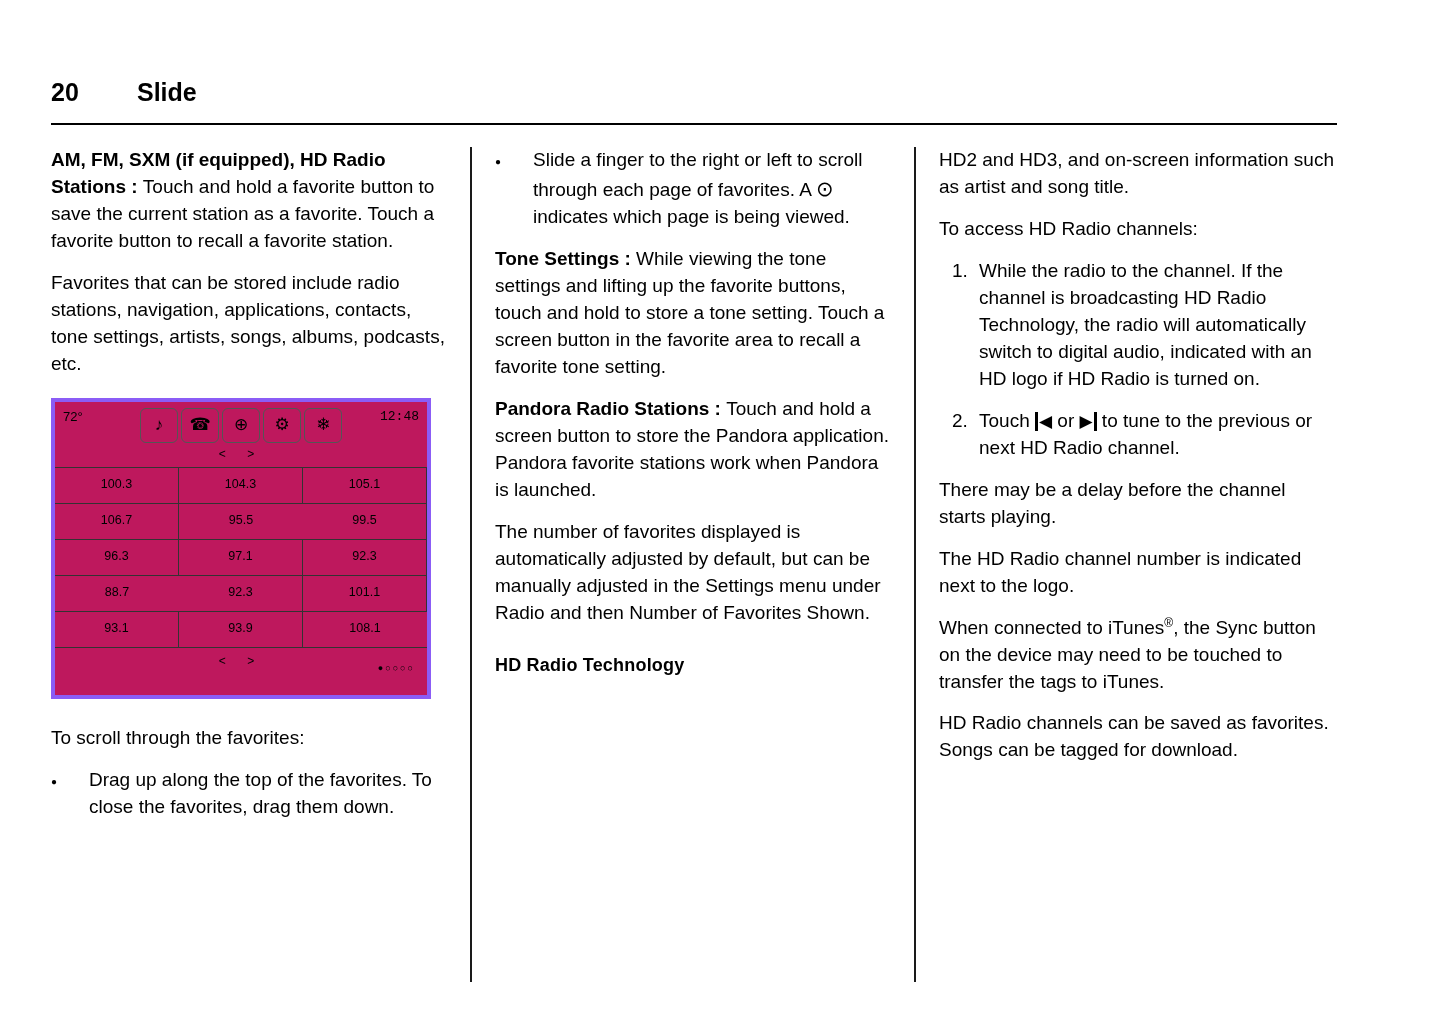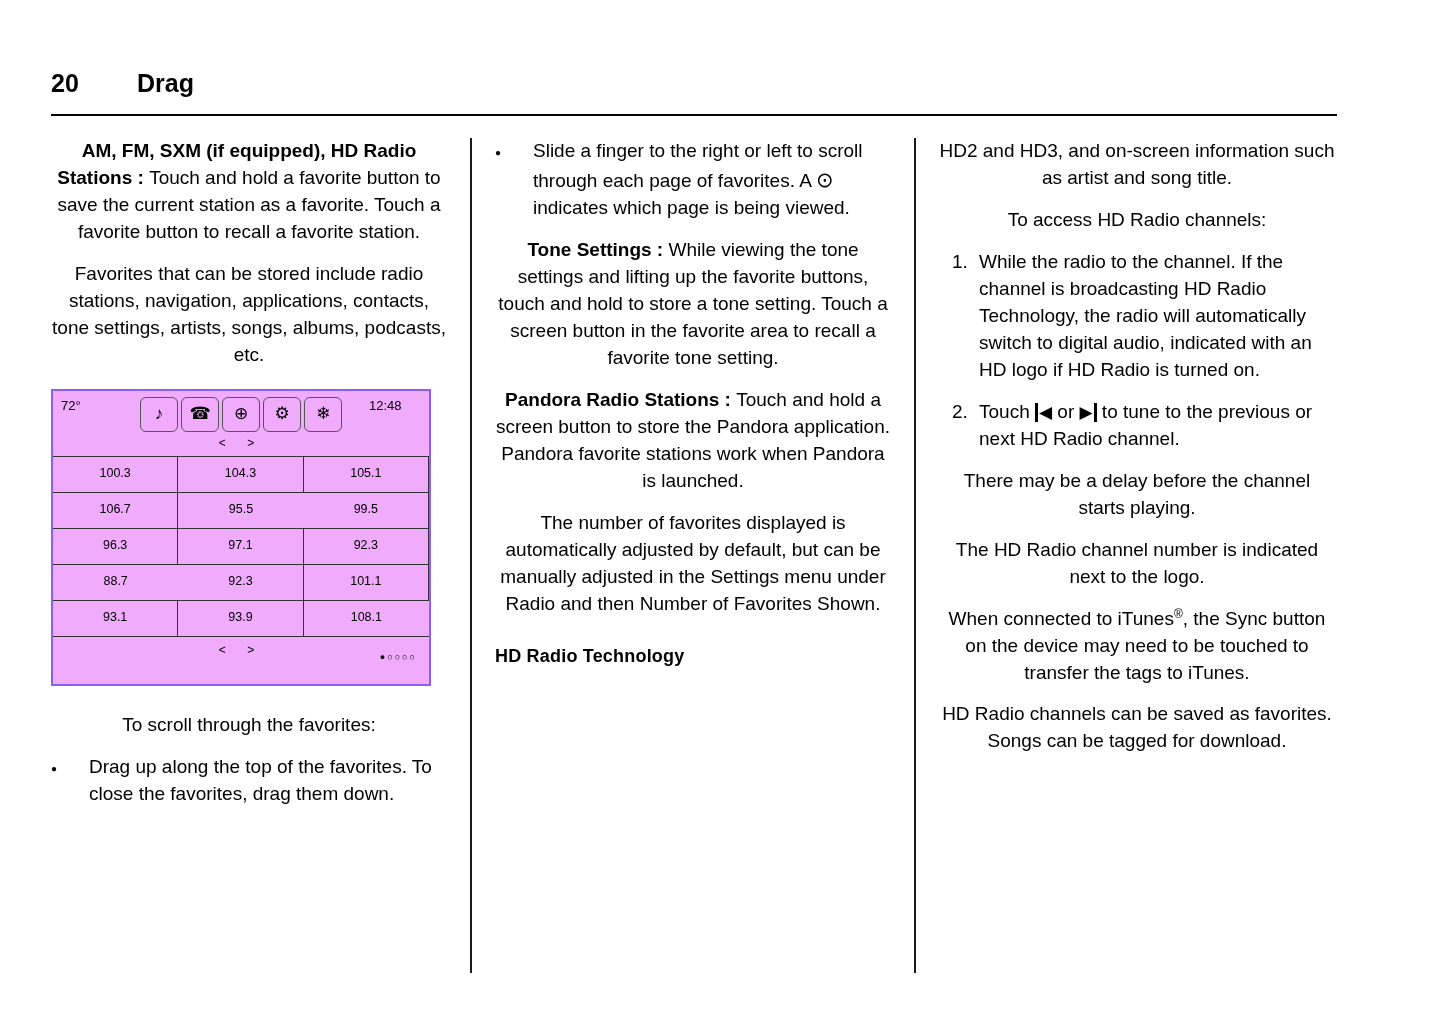--- a/index.html
+++ b/index.html
@@ -1,66 +1,66 @@
 <!DOCTYPE html>
 <html><head>
 <meta charset="utf-8">
 <style>
   html,body{margin:0;padding:0;background:#fff;}
   body{
     width:1445px;height:1026px;overflow:hidden;
     font-family:"Liberation Sans","DejaVu Sans",sans-serif;
     color:#000;
   }
-  .page{padding:28px 51px 0 51px;margin-top:23px;}
+  .page{padding:60px 51px 0 51px;}
   .hdr{display:flex;align-items:baseline;margin-top:18px;}
   .hdr .pnum{font-size:25px;font-weight:bold;width:86px;}
   .hdr .ptitle{font-size:25px;font-weight:bold;}
   .rule{height:2px;background:#000;margin-top:16px;width:1286px;}
   .cols{display:flex;margin-top:22px;}
   .col{width:396px;font-size:19px;line-height:1.42;}
   .vdiv{width:2px;background:#1a1a1a;height:835px;margin:0 23px;flex:0 0 auto;}
-  p{margin:0 0 15px 0;text-align:center;}
+  p{margin:0 0 15px 0;}
   b{font-weight:bold;}
   h2{font-size:22px;font-weight:bold;margin:22px 0 12px 0;}
   h1{font-size:18px;font-weight:bold;margin:26px 0 12px 0;letter-spacing:.2px;}
   .bullet-item{display:flex;margin:0 0 15px 0;}
   .bullet{width:38px;flex:0 0 38px;font-size:10px;padding-top:8px;}
   .bullet-text{flex:1;}
   .num-item{display:flex;margin:0 0 15px 0;}
   .num{width:40px;flex:0 0 40px;padding-left:13px;box-sizing:border-box;}
   .num-text{flex:1;}
   .sup{font-size:12px;vertical-align:super;line-height:0;}
   .page-dot-glyph{font-size:21px;}
   .media-prev{border-left:3px solid #000;padding-left:1px;font-size:17px;}
   .media-next{border-right:3px solid #000;padding-right:1px;font-size:17px;}
 
   
-  .screen{width:380px;border:2px solid #8b5cf6;margin:20px 0 26px 0;box-sizing:border-box;background:#f0abfc;}
+  .screen{width:380px;border:4px solid #8b5cf6;margin:20px 0 26px 0;box-sizing:border-box;background:#be185d;}
   .scr-top{display:flex;align-items:flex-start;padding:6px 8px 0 8px;}
   .scr-temp,.scr-time{font-size:13px;flex:0 0 52px;}
-  .scr-time{}
+  .scr-time{text-align:right;font-family:Liberation Mono, monospace;}
   .scr-icons{flex:1;display:flex;justify-content:center;gap:3px;}
   .ico{width:36px;height:33px;border:1px solid #555;border-radius:6px;display:flex;align-items:center;justify-content:center;font-size:17px;}
   .scr-chev{text-align:center;font-size:12px;letter-spacing:9px;margin:3px 0 4px 0;}
   .freq-grid{border-top:1px solid #333;display:grid;grid-template-columns:repeat(3,1fr);}
   .freq-cell{border-right:1px solid #333;border-bottom:1px solid #333;height:35px;display:flex;align-items:center;justify-content:center;font-size:12.5px;}
   .freq-cell:nth-child(5n){border-right:none;}
   .scr-foot{position:relative;height:42px;}
   .scr-foot .scr-chev{margin-top:5px;}
   .scr-dots{position:absolute;right:12px;top:9px;font-size:9px;letter-spacing:2px;}
 </style>
 </head>
 <body>
 
 <div class="page">
 
   <div class="hdr">
     <div class="pnum">20</div>
-    <div class="ptitle">Drag</div>
+    <div class="ptitle">Slide</div>
   </div>
   <div class="rule"></div>
 
   <div class="cols">
 
     <div class="col">
       <p><b>AM, FM, SXM (if equipped), HD Radio Stations : </b><span>Touch and hold a favorite button to save the current station as a favorite. Touch a favorite button to recall a favorite station.</span></p>
 
       <p>Favorites that can be stored include radio stations, navigation, applications, contacts, tone settings, artists, songs, albums, podcasts, etc.</p>
 

